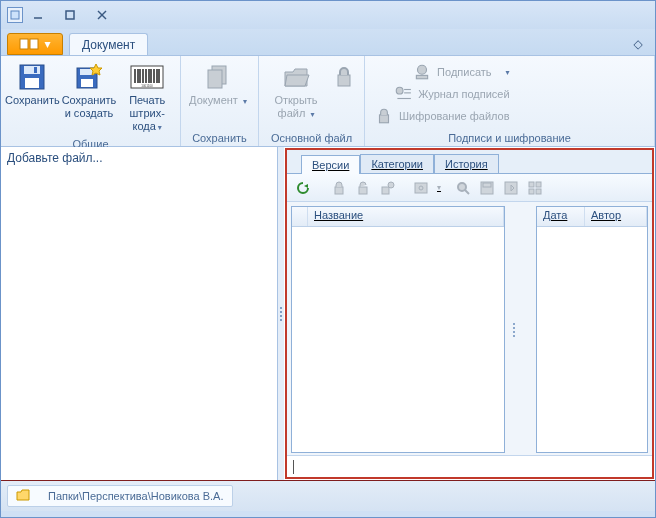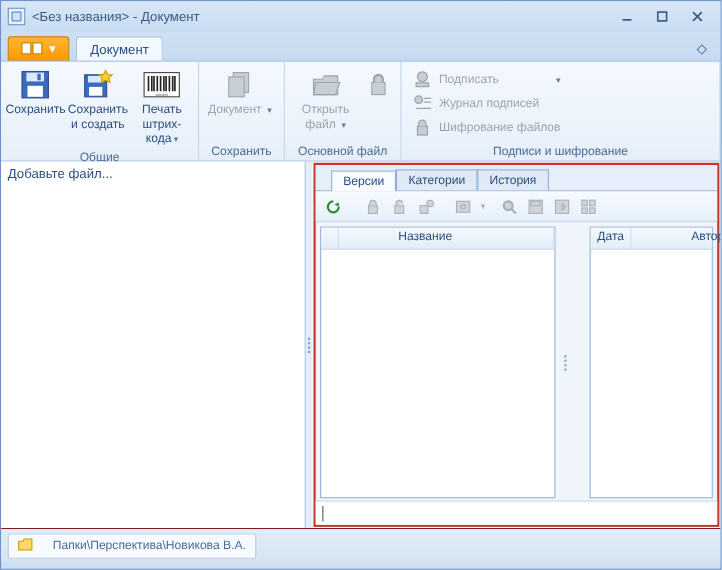--- a/index.html
+++ b/index.html
@@ -85,48 +85,48 @@
     padding:2px 0;
     text-align:center;
     color:#2b4f7e;
     font-size:11px;
     line-height:13px;
     cursor:default;
   }
   .bigbtn .ico{height:34px;display:flex;align-items:center;justify-content:center;}
   .bigbtn.disabled{color:#9aa5b1;}
   .bigbtn.disabled svg *{stroke:#9aa5b1!important;fill:#c8ced4!important;}
-  .smallbtns{display:flex;flex-direction:column;gap:2px;padding:4px 2px;}
+  .smallbtns{display:flex;flex-direction:column;gap:2px;padding:4px 2px;align-items:flex-end;}
   .smallbtn{display:flex;align-items:center;gap:6px;color:#2b4f7e;font-size:11px;cursor:default;height:20px;padding:0 4px;}
   .smallbtn .sico{width:18px;height:16px;display:flex;align-items:center;justify-content:center;}
   .smallbtn.disabled{color:#9aa5b1;}
   .smallbtn.disabled svg *{stroke:#9aa5b1!important;fill:#c8ced4!important;}
   .caret{font-size:8px;margin-left:2px;color:#5b7aa7;}
   
   .workspace{display:flex;height:334px;background:#fff;border-bottom:1px solid #7f1d1d;}
   .leftpane{width:277px;border-right:1px solid #a8c2e3;background:#fff;padding:4px 6px;color:#2b4f7e;position:relative;}
   .splitter{width:6px;background:#e4edf8;display:flex;align-items:center;justify-content:center;}
   .splitter .grip{display:flex;flex-direction:column;gap:2px;}
   .splitter .grip span{width:2px;height:2px;background:#7f9ec5;}
-  .rightpane{flex:1;border:2px solid #c1392b;margin:1px;display:flex;flex-direction:column;background:#f0f5fb;}
+  .rightpane{flex:1;border:2px solid #c1392b;margin:1px;display:flex;flex-direction:column;background:#f0f5fb;text-decoration:underline;}
   
   .innertabs{height:24px;display:flex;align-items:flex-end;background:#e6eff9;border-bottom:1px solid #8fb0d8;padding-left:14px;}
   .itab{border:1px solid #8fb0d8;border-bottom:none;padding:3px 10px;font-size:11px;color:#2b4f7e;background:#e0eaf6;margin-right:0;}
   .itab.active{background:#f8fbff;position:relative;top:1px;}
   
   .innertoolbar{height:28px;background:linear-gradient(#f7fbff,#e6eff9);border-bottom:1px solid #c3d6ed;display:flex;align-items:center;gap:4px;padding:0 6px;}
   .tbtn{width:20px;height:20px;display:flex;align-items:center;justify-content:center;}
   .tbtn svg{width:16px;height:16px;}
   .tbtn.disabled svg *{stroke:#a8b1bb!important;fill:#cfd5db!important;}
   
   .dataarea{flex:1;display:flex;gap:6px;padding:4px 4px 2px 4px;}
   .gridbox{border:1px solid #8fb0d8;background:#fff;display:flex;flex-direction:column;}
   .gridbox.left{flex:1;}
   .gridbox.right{width:112px;margin-left:13px;}
-  .ghdr{height:20px;background:linear-gradient(#f5f9fe,#e3ecf7);border-bottom:1px solid #bcd0e8;display:flex;gap:48px;}
+  .ghdr{height:20px;background:linear-gradient(#f5f9fe,#e3ecf7);border-bottom:1px solid #bcd0e8;display:flex;}
   .ghdr .col{padding:2px 6px;font-size:11px;color:#2b4f7e;border-right:1px solid #cfdef0;}
   .gbody{flex:1;}
   .hsplit{width:6px;display:flex;align-items:center;justify-content:center;}
   .hsplit .grip{display:flex;flex-direction:column;gap:2px;}
   .hsplit .grip span{width:2px;height:2px;background:#8ca8cc;}
   .inputrow{height:22px;border-top:1px solid #c3d6ed;background:#fff;display:flex;align-items:center;}
   .inputrow .cursor{width:6px;border-left:1px solid #555;height:14px;margin-left:6px;}
   
   .statusbar{height:30px;background:linear-gradient(#e3ecf7,#d5e3f3);display:flex;align-items:center;padding:0 6px;}
   .pathchip{background:#f7fbff;border:1px solid #bcd0e8;padding:3px 8px;border-radius:2px;display:flex;align-items:center;gap:18px;color:#4a6b96;font-size:11px;}
@@ -134,21 +134,20 @@
 </style>
 </head>
 <body>
 
 <div class="titlebar">
   <span class="doc-icon">
     <svg viewBox="0 0 10 10">
         <rect x="1" y="1" width="8" height="8" fill="#cde2fb" stroke="#5a86c1"></rect>
       </svg>
   </span>
-  <span class="titlebar-text">&lt;Без названия&gt; - Документ</span>
   <div class="win-btns">
     <span class="win-btn">
         <svg viewBox="0 0 14 14">
           <line x1="3" y1="10" x2="11" y2="10"></line>
         </svg>
       </span>
     <span class="win-btn">
         <svg viewBox="0 0 14 14">
           <rect x="3" y="3" width="8" height="8"></rect>
         </svg>

